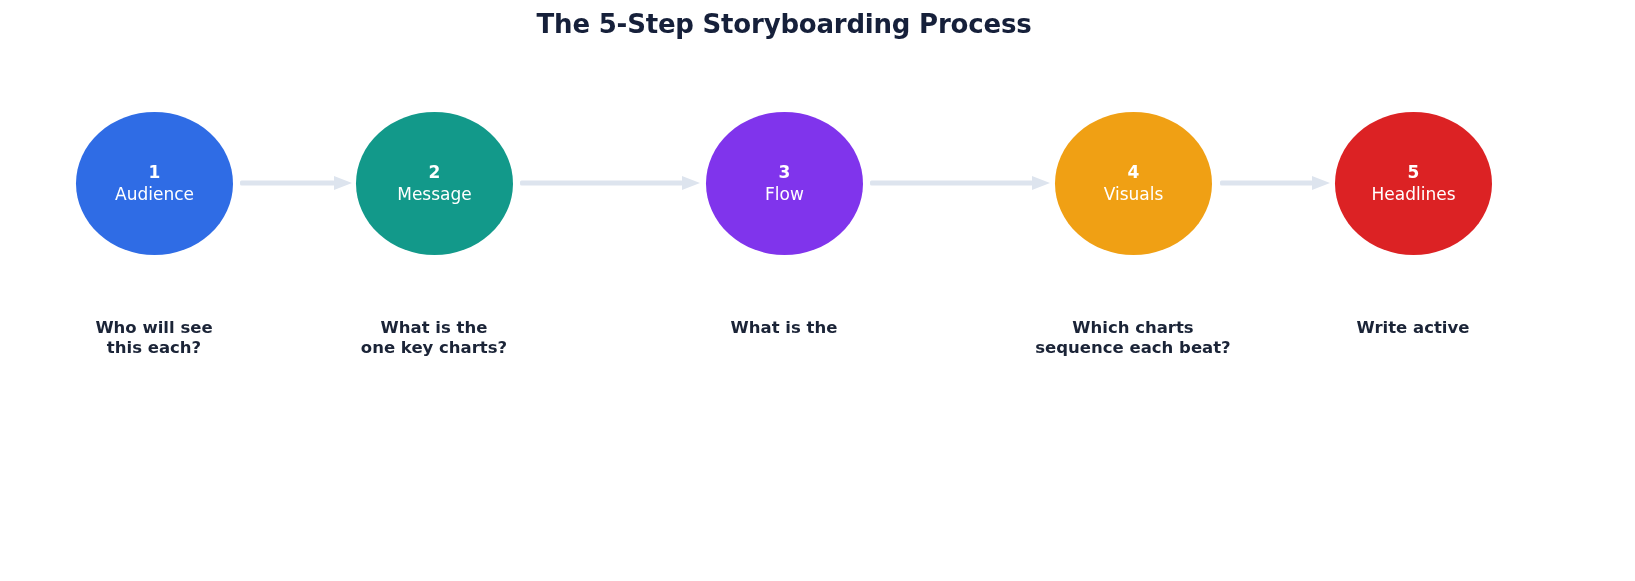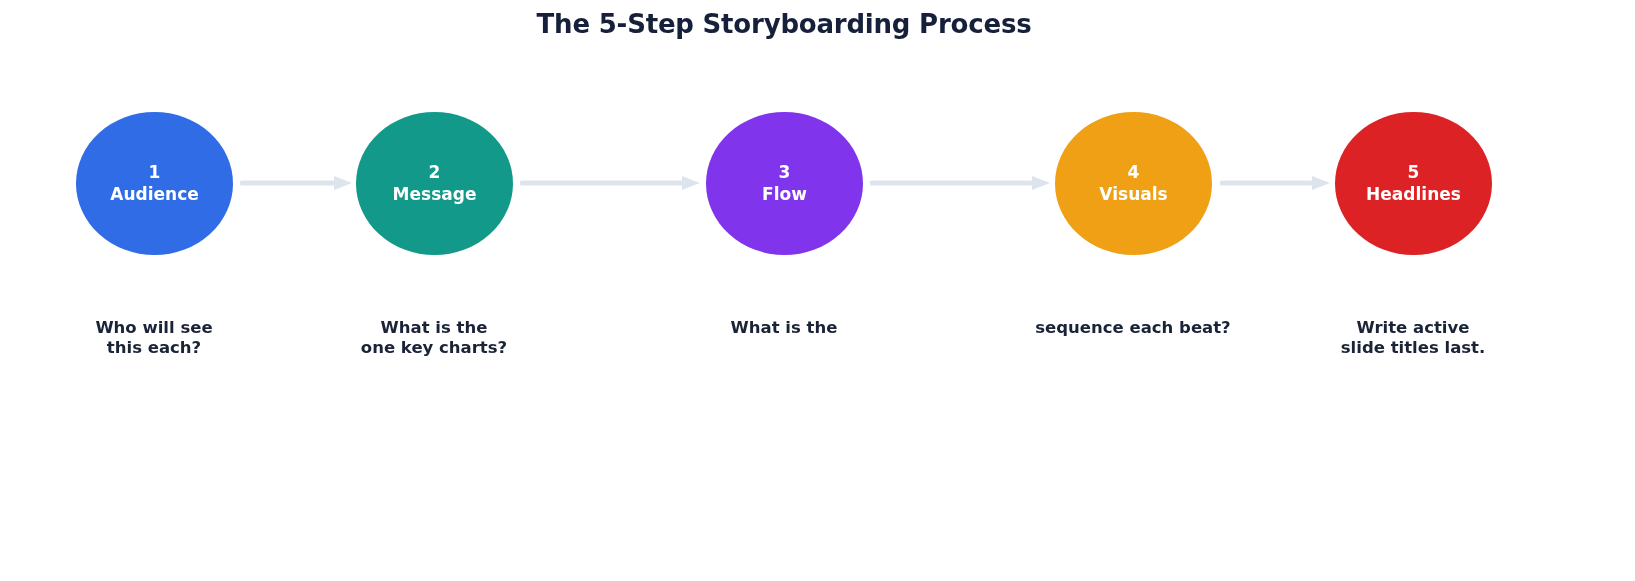--- a/index.html
+++ b/index.html
@@ -54,21 +54,21 @@
   }
   .step-number {
     font-size: 17px;
     font-weight: bold;
     color: #ffffff;
     line-height: 21px;
     text-align: center;
   }
   .step-label {
     font-size: 17px;
-    font-weight: bold;
+    font-weight: normal;
     color: #ffffff;
     line-height: 22px;
     white-space: nowrap;
   }
 
   
   .step-caption {
     position: absolute;
     top: 318px;
     width: 260px;
@@ -165,21 +165,21 @@
         <span class="caption-line">this each?</span>
       </div>
       <div class="step-caption" style="left: 304px;">
         <span class="caption-line">What is the</span>
         <span class="caption-line">one key charts?</span>
       </div>
       <div class="step-caption" style="left: 654px;">
         <span class="caption-line">What is the</span>
       </div>
       <div class="step-caption" style="left: 1003px;">
+        <span class="caption-line">Which charts</span>
         <span class="caption-line">sequence each beat?</span>
       </div>
       <div class="step-caption" style="left: 1283px;">
         <span class="caption-line">Write active</span>
-        <span class="caption-line">slide titles last.</span>
       </div>
     </div>
 
 </div>
 
 </body></html>

